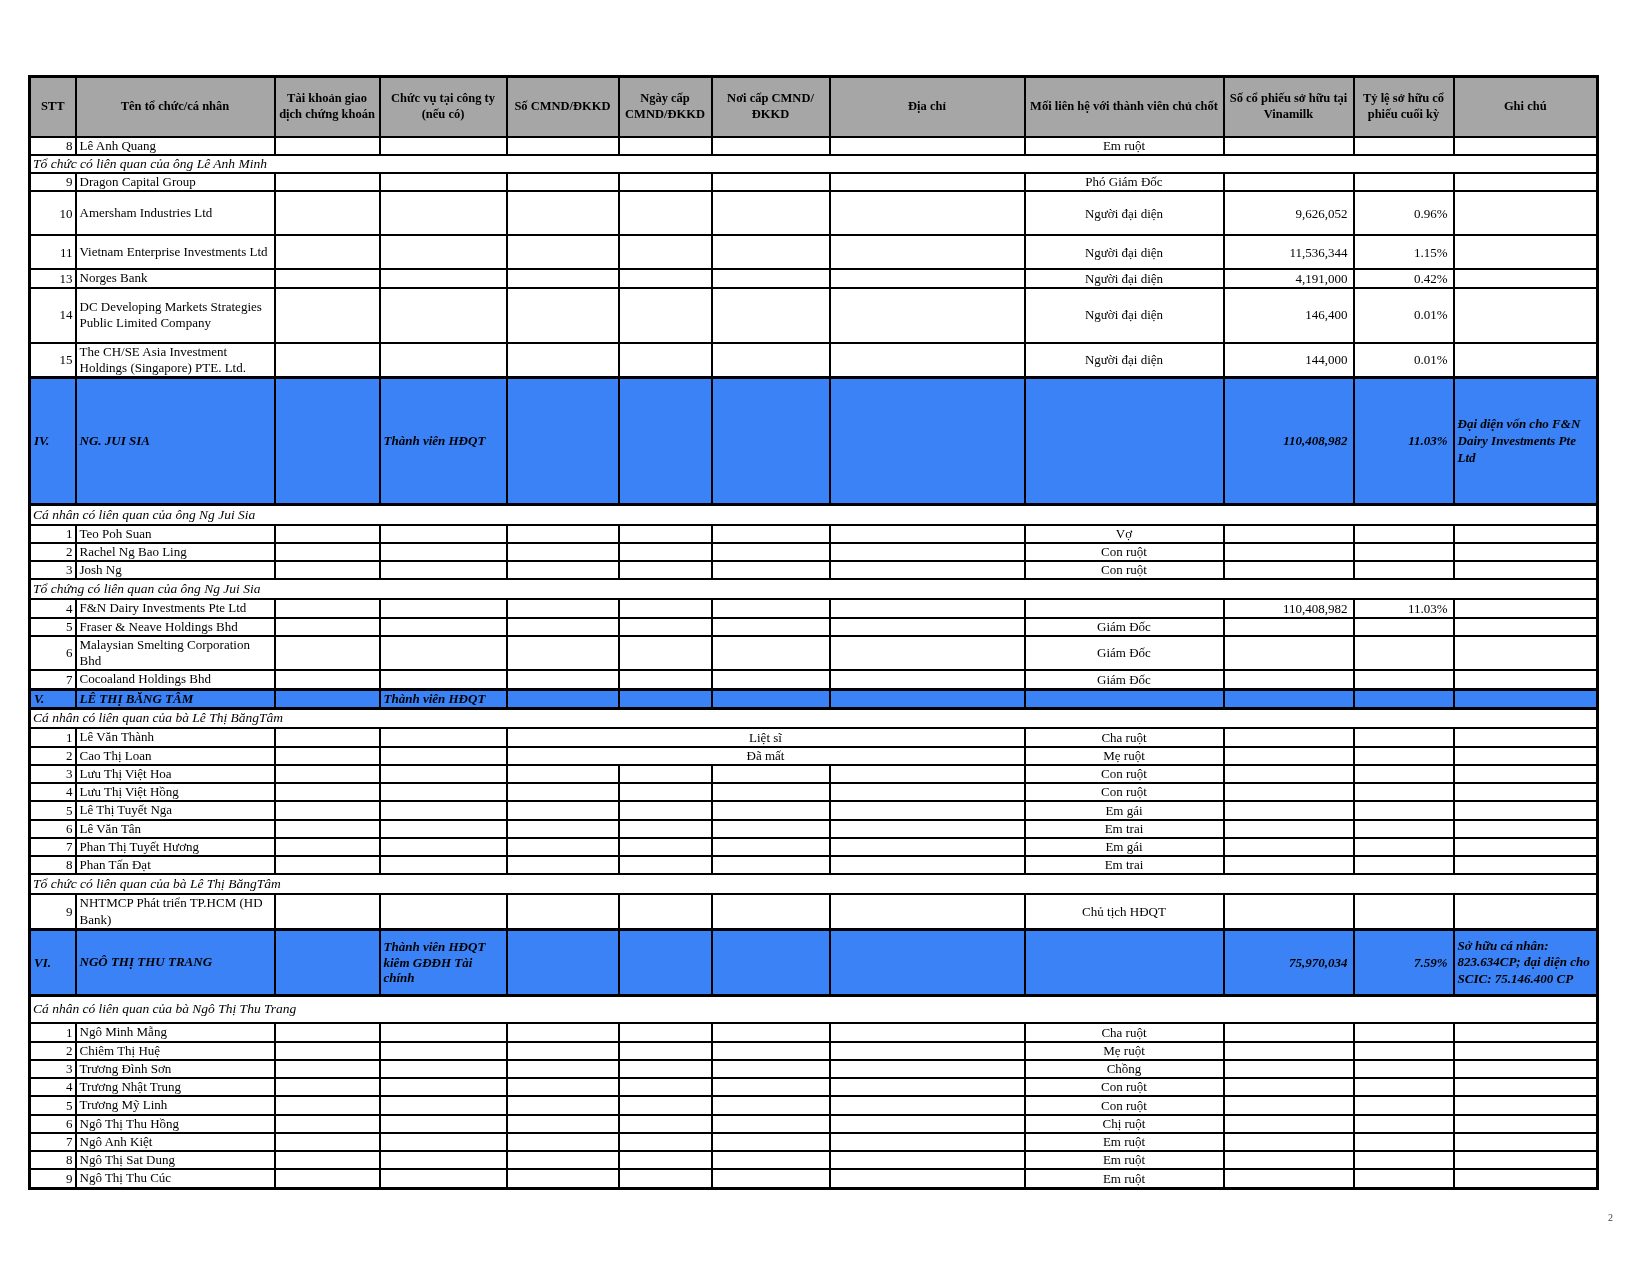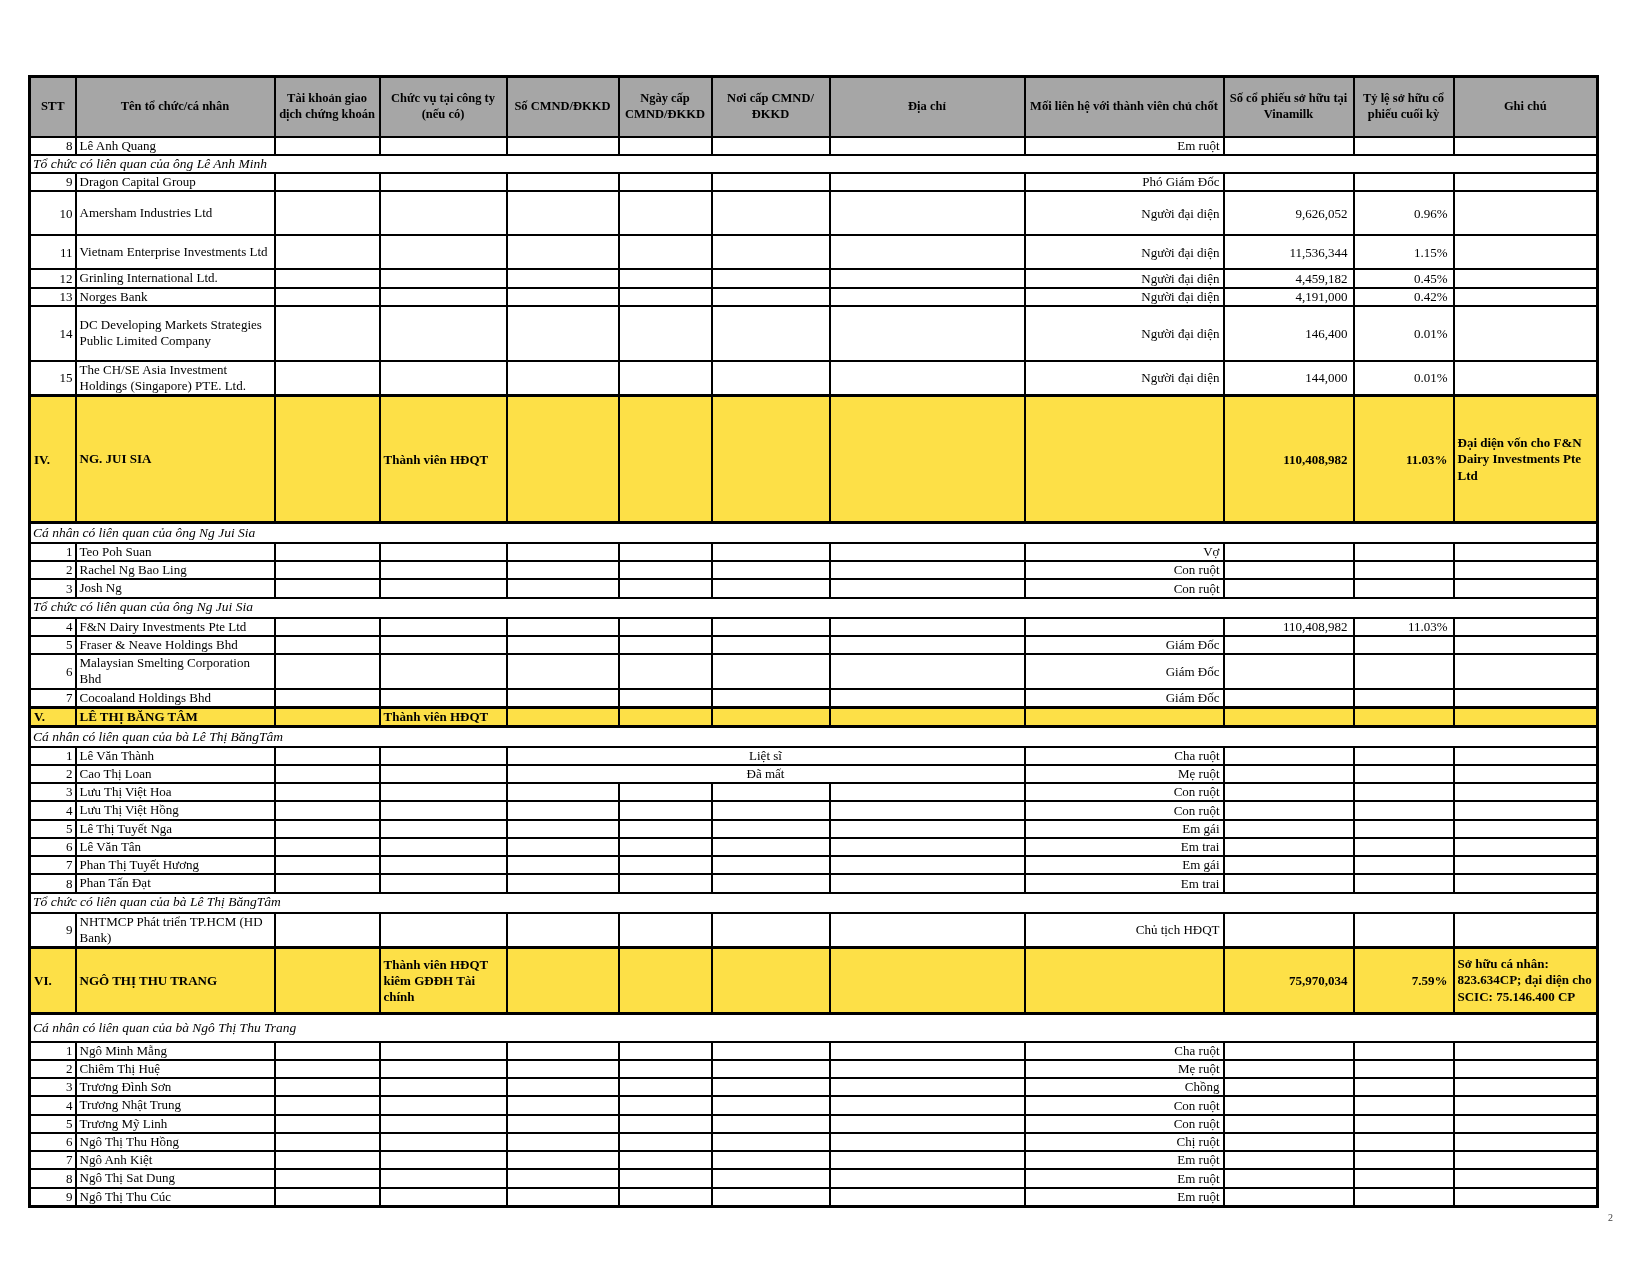--- a/index.html
+++ b/index.html
@@ -17,29 +17,29 @@
     padding:0 3px;overflow:hidden;vertical-align:middle;
   }
   th{
     background:#a6a6a6;font-weight:bold;font-size:12.5px;line-height:1.25;
     text-align:center;padding:2px 2px;overflow-wrap:anywhere;
   }
   td{font-size:13px;line-height:1.22;}
   td.stt{text-align:right;padding-right:2px;}
   td.name{text-align:left;line-height:1.25;}
   td.num{text-align:right;padding-right:5px;}
-  td.relation{text-align:right;margin-top:44px;}
+  td.relation{text-align:center;margin-top:44px;}
   td.deceased{text-align:center;border-radius:6px;}
   td.note{text-align:left;line-height:1.28;}
   tr.section-row td{
     font-style:italic;font-size:13.5px;padding-left:2px;background:#fff;
   }
   tr.principal-row td{
-    background:#fde047;font-weight:bold;
-    border-top-width:3px;border-bottom-width:3px;
+    background:#3b82f6;font-weight:bold;
+    border-top-width:3px;border-bottom-width:3px;font-style:italic;
   }
   tr.principal-row td.stt{text-align:left;padding-left:3px;}
   .page-number{
     position:absolute;left:1608px;top:1212px;
     font-size:10px;color:#3c3c3c;font-family:"Liberation Serif", serif;
   }
 </style>
 </head>
 <body>
 
@@ -129,34 +129,20 @@
           <td class="cmnd" data-name="cell-id-number"></td>
           <td class="date" data-name="cell-issue-date"></td>
           <td class="place" data-name="cell-issue-place"></td>
           <td class="address" data-name="cell-address"></td>
           <td class="relation" data-name="cell-relation">Người đại diện</td>
           <td class="num shares" data-name="cell-shares">11,536,344</td>
           <td class="num ratio" data-name="cell-ratio">1.15%</td>
           <td class="note" data-name="cell-note"></td>
         </tr>
         <tr class="item-row" data-name="table-row" style="height: 17px;">
-          <td class="stt" data-name="cell-stt">12</td>
-          <td class="name" data-name="cell-name">Grinling International Ltd.</td>
-          <td class="account" data-name="cell-account"></td>
-          <td class="position" data-name="cell-position"></td>
-          <td class="cmnd" data-name="cell-id-number"></td>
-          <td class="date" data-name="cell-issue-date"></td>
-          <td class="place" data-name="cell-issue-place"></td>
-          <td class="address" data-name="cell-address"></td>
-          <td class="relation" data-name="cell-relation">Người đại diện</td>
-          <td class="num shares" data-name="cell-shares">4,459,182</td>
-          <td class="num ratio" data-name="cell-ratio">0.45%</td>
-          <td class="note" data-name="cell-note"></td>
-        </tr>
-        <tr class="item-row" data-name="table-row" style="height: 17px;">
           <td class="stt" data-name="cell-stt">13</td>
           <td class="name" data-name="cell-name">Norges Bank</td>
           <td class="account" data-name="cell-account"></td>
           <td class="position" data-name="cell-position"></td>
           <td class="cmnd" data-name="cell-id-number"></td>
           <td class="date" data-name="cell-issue-date"></td>
           <td class="place" data-name="cell-issue-place"></td>
           <td class="address" data-name="cell-address"></td>
           <td class="relation" data-name="cell-relation">Người đại diện</td>
           <td class="num shares" data-name="cell-shares">4,191,000</td>
@@ -244,21 +230,21 @@
           <td class="cmnd" data-name="cell-id-number"></td>
           <td class="date" data-name="cell-issue-date"></td>
           <td class="place" data-name="cell-issue-place"></td>
           <td class="address" data-name="cell-address"></td>
           <td class="relation" data-name="cell-relation">Con ruột</td>
           <td class="num shares" data-name="cell-shares"></td>
           <td class="num ratio" data-name="cell-ratio"></td>
           <td class="note" data-name="cell-note"></td>
         </tr>
         <tr class="section-row" data-name="section-row" style="height: 20px;">
-          <td data-name="section-title" colspan="12">Tổ chức có liên quan của ông Ng Jui Sia</td>
+          <td data-name="section-title" colspan="12">Tổ chứng có liên quan của ông Ng Jui Sia</td>
         </tr>
         <tr class="item-row" data-name="table-row" style="height: 17px;">
           <td class="stt" data-name="cell-stt">4</td>
           <td class="name" data-name="cell-name">F&amp;N Dairy Investments Pte Ltd</td>
           <td class="account" data-name="cell-account"></td>
           <td class="position" data-name="cell-position"></td>
           <td class="cmnd" data-name="cell-id-number"></td>
           <td class="date" data-name="cell-issue-date"></td>
           <td class="place" data-name="cell-issue-place"></td>
           <td class="address" data-name="cell-address"></td>

